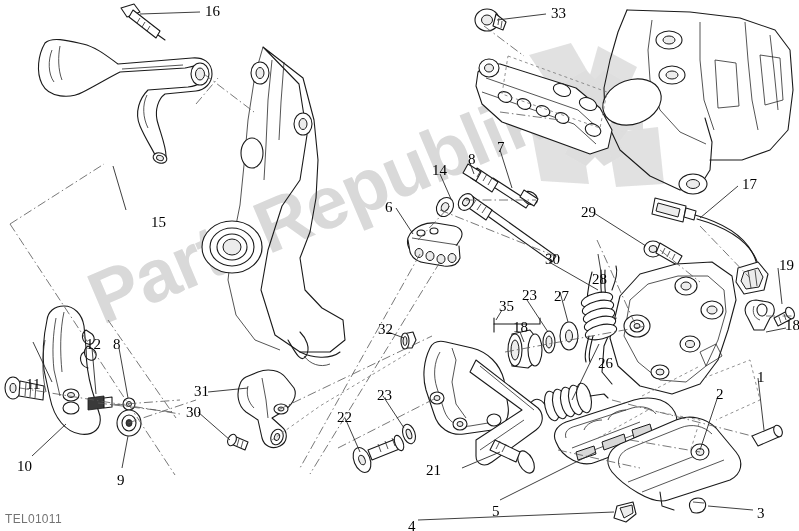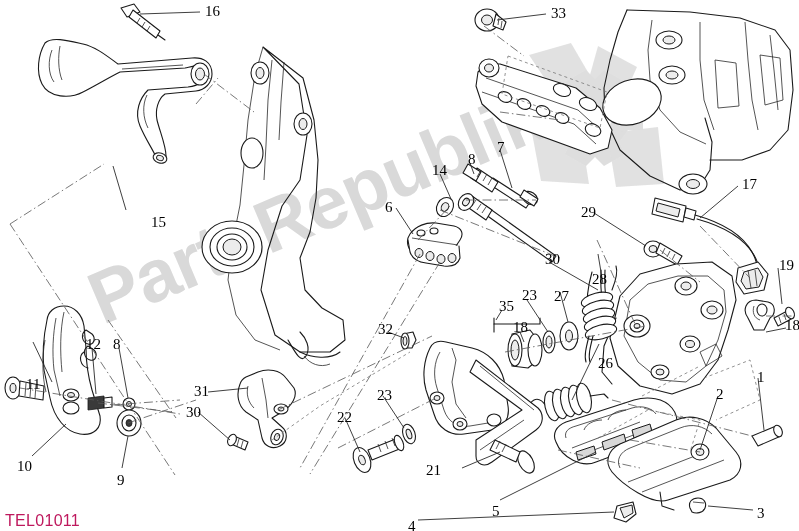--- a/index.html
+++ b/index.html
@@ -29,22 +29,22 @@
     color: #000000;
     line-height: 1;
     white-space: nowrap;
     user-select: none;
   }
   #doc-code {
     position: absolute;
     left: 5px;
     top: 512px;
     font-family: "Liberation Sans", sans-serif;
-    font-size: 16px;
-    color: #be185d;
+    font-size: 12px;
+    color: #737373;
     letter-spacing: 0.3px;
   }
   #watermark-text {
     position: absolute;
     left: 108px;
     top: 130px;
     width: 620px;
     height: 290px;
     color: #d9d9d9;
     font-family: "Liberation Sans", sans-serif;

